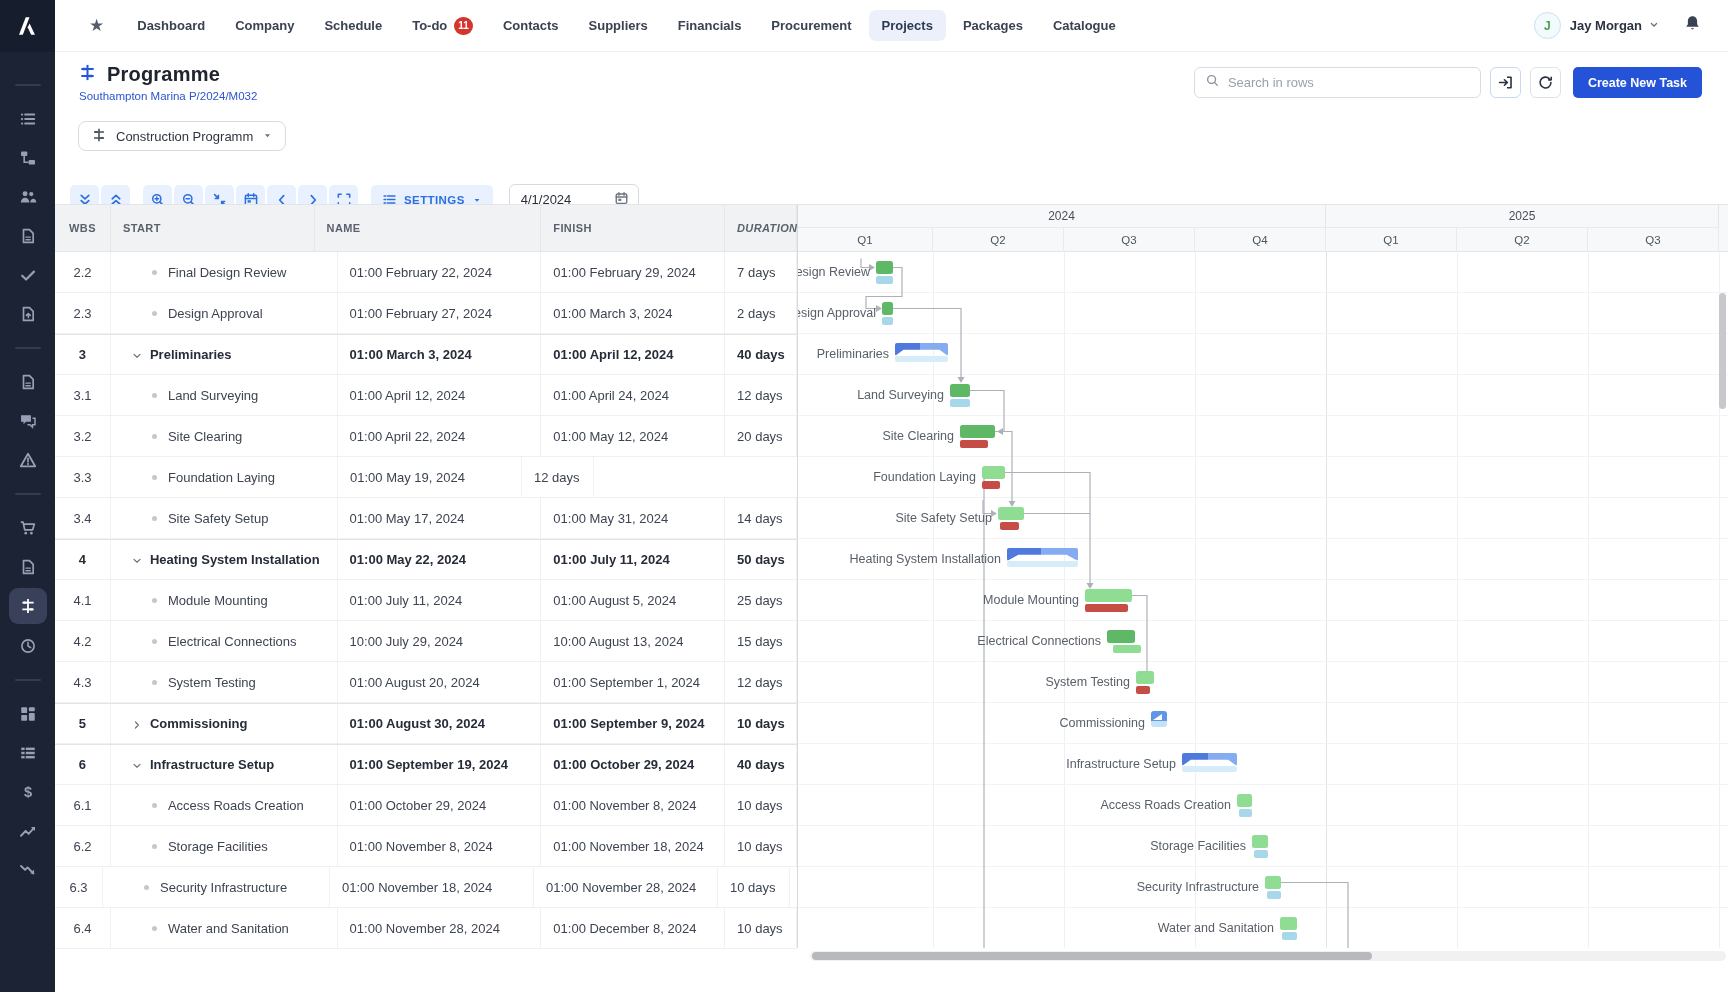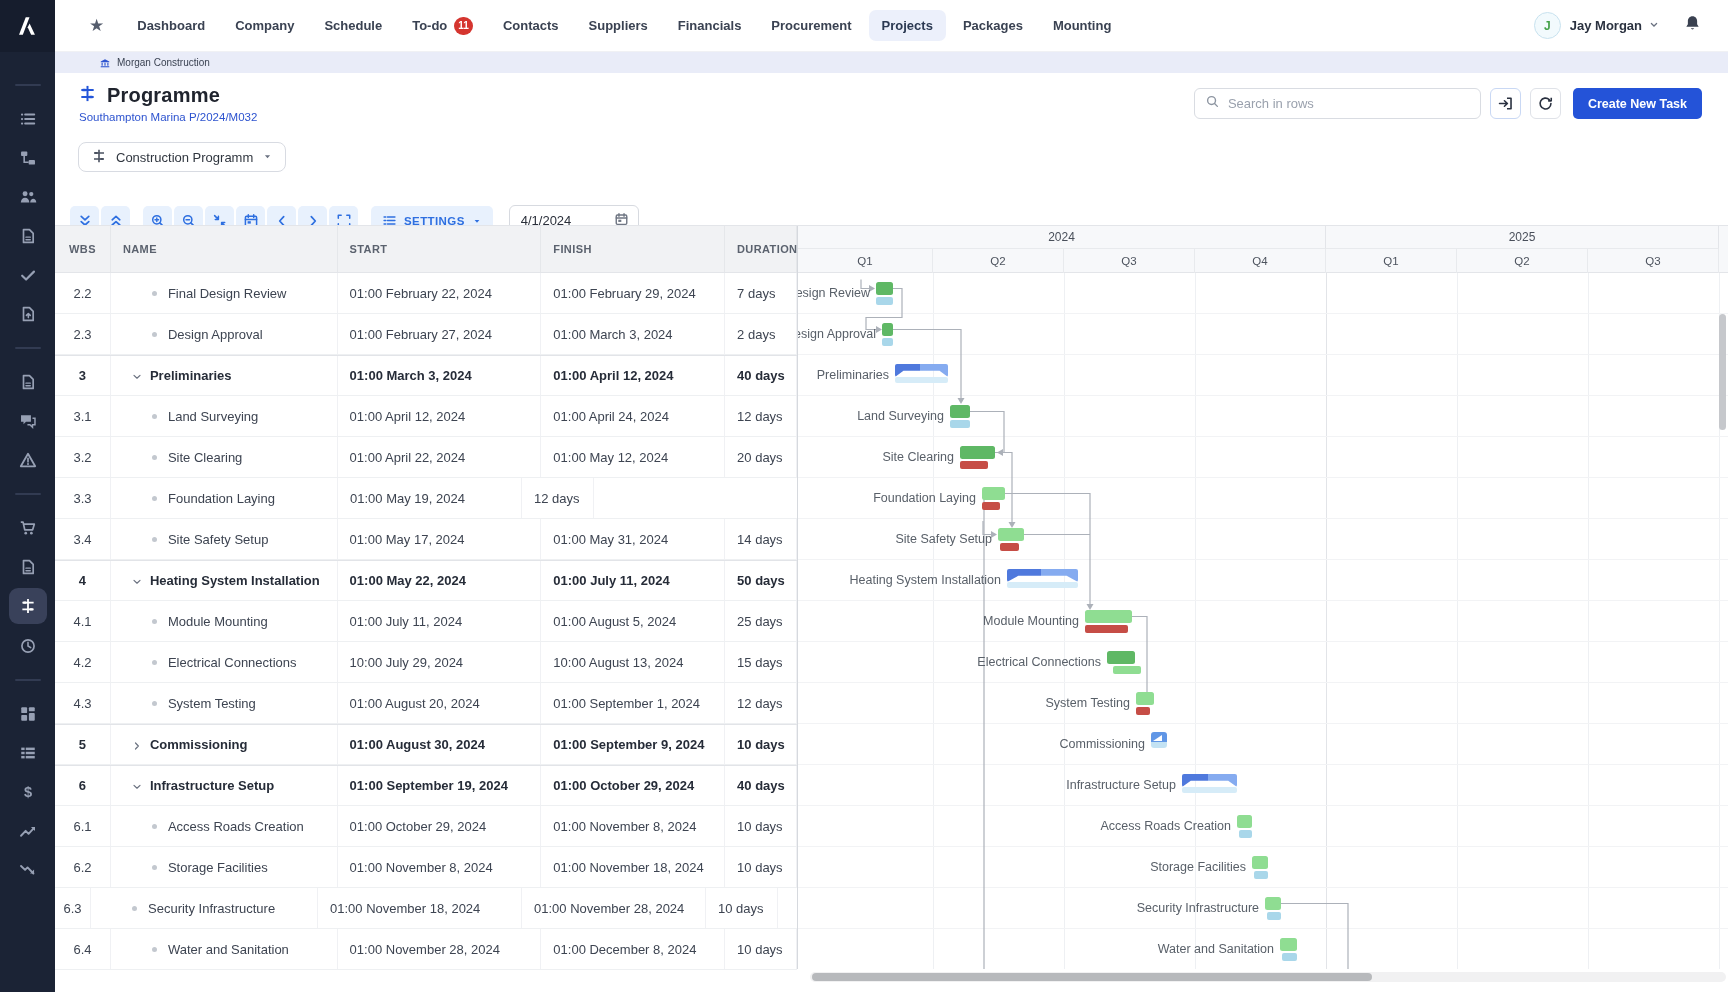--- a/index.html
+++ b/index.html
@@ -260,52 +260,40 @@
           <div class="nav-item">
             <span>Procurement</span>
           </div>
           <div class="nav-item active">
             <span>Projects</span>
           </div>
           <div class="nav-item">
             <span>Packages</span>
           </div>
           <div class="nav-item">
-            <span>Mounting</span>
+            <span>Catalogue</span>
           </div>
         </nav>
       <div class="nav-right">
         <div class="avatar">J</div>
         <span class="username">Jay Morgan</span>
         <span class="user-caret">
           <svg viewBox="0 0 16 16" width="12" height="12">
               <path d="M4.5 6l3.5 3.4L11.5 6" fill="none" stroke="currentColor" stroke-width="1.6" stroke-linecap="round"></path>
             </svg>
         </span>
         <span class="bell">
           <svg viewBox="0 0 16 16" width="19" height="19">
               <path d="M8 1.9c-2.4 0-3.9 1.8-3.9 4.2v2.5L2.8 10.8h10.4L11.9 8.6V6.1C11.9 3.7 10.4 1.9 8 1.9z" fill="currentColor"></path>
               <path d="M6.6 12.1a1.5 1.5 0 0 0 2.8 0z" fill="currentColor"></path>
             </svg>
         </span>
       </div>
     </header>
 
-    <div class="breadcrumb">
-      <span class="bank">
-        <svg viewBox="0 0 16 16" width="12" height="12">
-            <path d="M2.3 5.9L8 2.9l5.7 3v1H2.3z" fill="currentColor"></path>
-            <rect x="3.4" y="7.6" width="1.5" height="4" fill="currentColor"></rect>
-            <rect x="7.25" y="7.6" width="1.5" height="4" fill="currentColor"></rect>
-            <rect x="11.1" y="7.6" width="1.5" height="4" fill="currentColor"></rect>
-            <rect x="2.3" y="12.3" width="11.4" height="1.4" fill="currentColor"></rect>
-          </svg>
-      </span>
-      <span>Morgan Construction</span>
-    </div>
 
     <div class="content">
       <div class="title-block">
         <div class="title-row">
           <span class="title-icon">
             <svg viewBox="0 0 16 16" width="19" height="19">
                 <path d="M8 1.6v12.8" stroke="currentColor" stroke-width="1.7"></path>
                 <path d="M2.8 5h10.4M2.8 11h10.4" stroke="currentColor" stroke-width="1.7"></path>
                 <rect x="3.6" y="3.9" width="3.1" height="2.2" rx="0.5" fill="currentColor"></rect>
                 <rect x="9.3" y="9.9" width="3.1" height="2.2" rx="0.5" fill="currentColor"></rect>
@@ -432,24 +420,24 @@
                 <path d="M2.4 6.4h11.2M5.3 1.8v2.8M10.7 1.8v2.8" stroke="currentColor" stroke-width="1.5" stroke-linecap="round"></path>
                 <rect x="4.6" y="8.2" width="3.2" height="2.4" fill="currentColor"></rect>
               </svg></span>
           </div>
         </div>
 
       <div class="grid">
         <div class="left-pane">
           <div class="thead" id="thead">
               <div class="th center" style="width: 56px;">WBS</div>
+              <div class="th" style="width: 204px;">START</div>
               <div class="th" style="width: 227px;">NAME</div>
-              <div class="th" style="width: 204px;">START</div>
               <div class="th" style="width: 184px;">FINISH</div>
-              <div class="th" style="width: 72px;">DURATION</div>
+              <div class="th" style="width: 72px; font-style: italic;">DURATION</div>
             </div>
           <div id="tbody">
               <div class="trow">
                 <div class="td center" style="width: 56px;">2.2</div>
                 <div class="td name-cell" style="width: 227px;">
                   <span class="bullet"></span>
                   <span>Final Design Review</span>
                 </div>
                 <div class="td" style="width: 204px;">01:00 February 22, 2024</div>
                 <div class="td" style="width: 184px;">01:00 February 29, 2024</div>
@@ -604,21 +592,21 @@
                 <div class="td center" style="width: 56px;">6.2</div>
                 <div class="td name-cell" style="width: 227px;">
                   <span class="bullet"></span>
                   <span>Storage Facilities</span>
                 </div>
                 <div class="td" style="width: 204px;">01:00 November 8, 2024</div>
                 <div class="td" style="width: 184px;">01:00 November 18, 2024</div>
                 <div class="td" style="width: 72px;">10 days</div>
               </div>
               <div class="trow">
-                <div class="td center" style="width: 36px;">6.3</div>
+                <div class="td center" style="width: 48px;">6.3</div>
                 <div class="td name-cell" style="width: 227px;">
                   <span class="bullet"></span>
                   <span>Security Infrastructure</span>
                 </div>
                 <div class="td" style="width: 204px;">01:00 November 18, 2024</div>
                 <div class="td" style="width: 184px;">01:00 November 28, 2024</div>
                 <div class="td" style="width: 72px;">10 days</div>
               </div>
               <div class="trow">
                 <div class="td center" style="width: 56px;">6.4</div>

